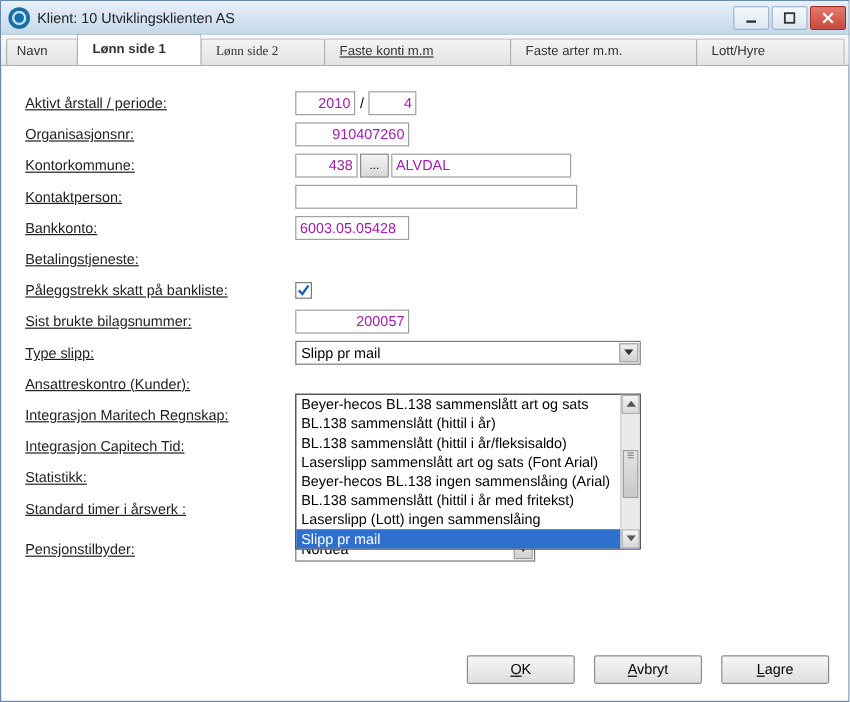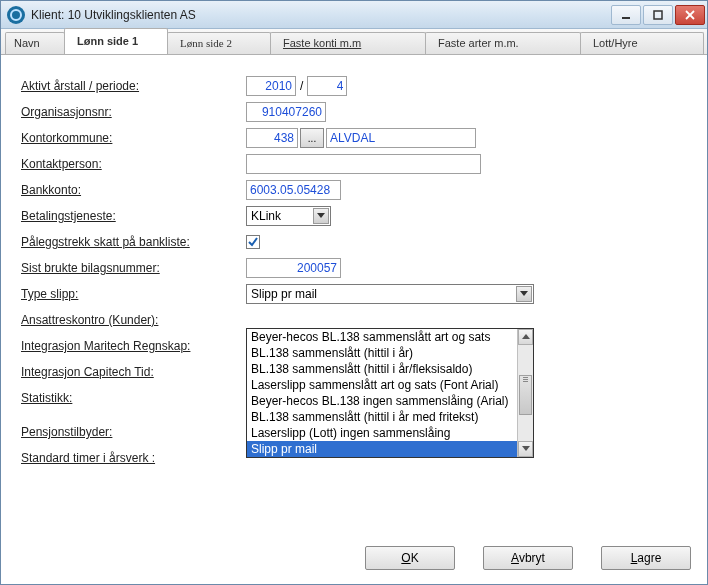--- a/index.html
+++ b/index.html
@@ -111,21 +111,21 @@
     color: #222;
     font-size: 12px;
     text-decoration: underline;
   }
   input[type=text].fld {
     height: 20px;
     border: 1px solid #a0a0a0;
     font-size: 12px;
     padding: 0 3px;
     background: #fff;
-    color: #1d4ed8;
+    color: #a21caf;
   }
   .ra { text-align: right; }
   .slash { margin: 0 4px; font-size:12px; }
   .small-btn {
     height: 20px;
     width: 24px;
     border: 1px solid #888;
     background: linear-gradient(to bottom,#f4f4f4,#d8d8d8);
     font-size: 10px;
     margin: 0 2px;
@@ -207,21 +207,21 @@
     background: linear-gradient(to bottom,#e4e4e4,#c8c8c8);
     border:1px solid #a0a0a0;
   }
   .scroll-grip {
     height:1px; background:#888; margin:1px 3px;
   }
 
   .button-bar {
     display:flex;
     justify-content: flex-end;
-    gap: 28px;
+    gap: 16px;
     padding: 10px 16px 14px 10px;
   }
   .dlg-btn {
     width: 90px;
     height: 24px;
     border: 1px solid #8a8a8a;
     background: linear-gradient(to bottom,#f6f6f6,#dedede);
     font-size: 12px;
     display:flex; align-items:center; justify-content:center;
     border-radius: 2px;
@@ -273,21 +273,21 @@
 
     <div class="row">
       <div class="lbl">Aktivt årstall / periode:</div>
       <input type="text" class="fld ra" style="width: 50px;" value="2010">
       <span class="slash">/</span>
       <input type="text" class="fld ra" style="width: 40px;" value="4">
     </div>
 
     <div class="row">
       <div class="lbl">Organisasjonsnr:</div>
-      <input type="text" class="fld ra" style="width: 80px;" value="910407260">
+      <input type="text" class="fld ra" style="width: 95px;" value="910407260">
     </div>
 
     <div class="row">
       <div class="lbl">Kontorkommune:</div>
       <input type="text" class="fld ra" style="width: 52px;" value="438">
       <div class="small-btn">...</div>
       <input type="text" class="fld" style="width: 150px;" value="ALVDAL">
     </div>
 
     <div class="row">
@@ -295,30 +295,20 @@
       <input type="text" class="fld" style="width: 235px;" value="">
     </div>
 
     <div class="row">
       <div class="lbl">Bankkonto:</div>
       <input type="text" class="fld" style="width: 95px;" value="6003.05.05428">
     </div>
 
     <div class="row">
       <div class="lbl">Betalingstjeneste:</div>
-      <div class="select-wrap" style="width:85px">
-        <div class="select-box" style="width:85px">
-          <span>KLink</span>
-          <div class="select-arrow">
-            <svg width="8" height="6">
-                <polygon points="0,0 8,0 4,5" fill="#333"></polygon>
-              </svg>
-          </div>
-        </div>
-      </div>
     </div>
 
 
     <div class="row">
       <div class="lbl">Påleggstrekk skatt på bankliste:</div>
       <div class="checkbox">
         <svg width="12" height="12">
             <polyline points="2,6 5,9 10,2" fill="none" stroke="#1a5fb0" stroke-width="2"></polyline>
           </svg>
       </div>
@@ -378,38 +368,38 @@
     </div>
     <div class="row">
       <div class="lbl">Integrasjon Maritech Regnskap:</div>
     </div>
     <div class="row">
       <div class="lbl">Integrasjon Capitech Tid:</div>
     </div>
     <div class="row">
       <div class="lbl">Statistikk:</div>
     </div>
+    <div class="row">
+      <div class="lbl">Standard timer i årsverk :</div>
+    </div>
+
     <div class="row" style="margin-top:8px">
       <div class="lbl">Pensjonstilbyder:</div>
       <div class="select-wrap" style="width:200px">
         <div class="select-box" style="width:200px">
           <span>Nordea</span>
           <div class="select-arrow">
             <svg width="8" height="6">
                 <polygon points="0,0 8,0 4,5" fill="#333"></polygon>
               </svg>
           </div>
         </div>
       </div>
     </div>
 
-    <div class="row">
-      <div class="lbl">Standard timer i årsverk :</div>
-    </div>
-
   </div>
 
   <div class="button-bar">
     <div class="dlg-btn">
         <span><span class="ul">O</span>K</span>
       </div>
     <div class="dlg-btn">
         <span><span class="ul">A</span>vbryt</span>
       </div>
     <div class="dlg-btn">

